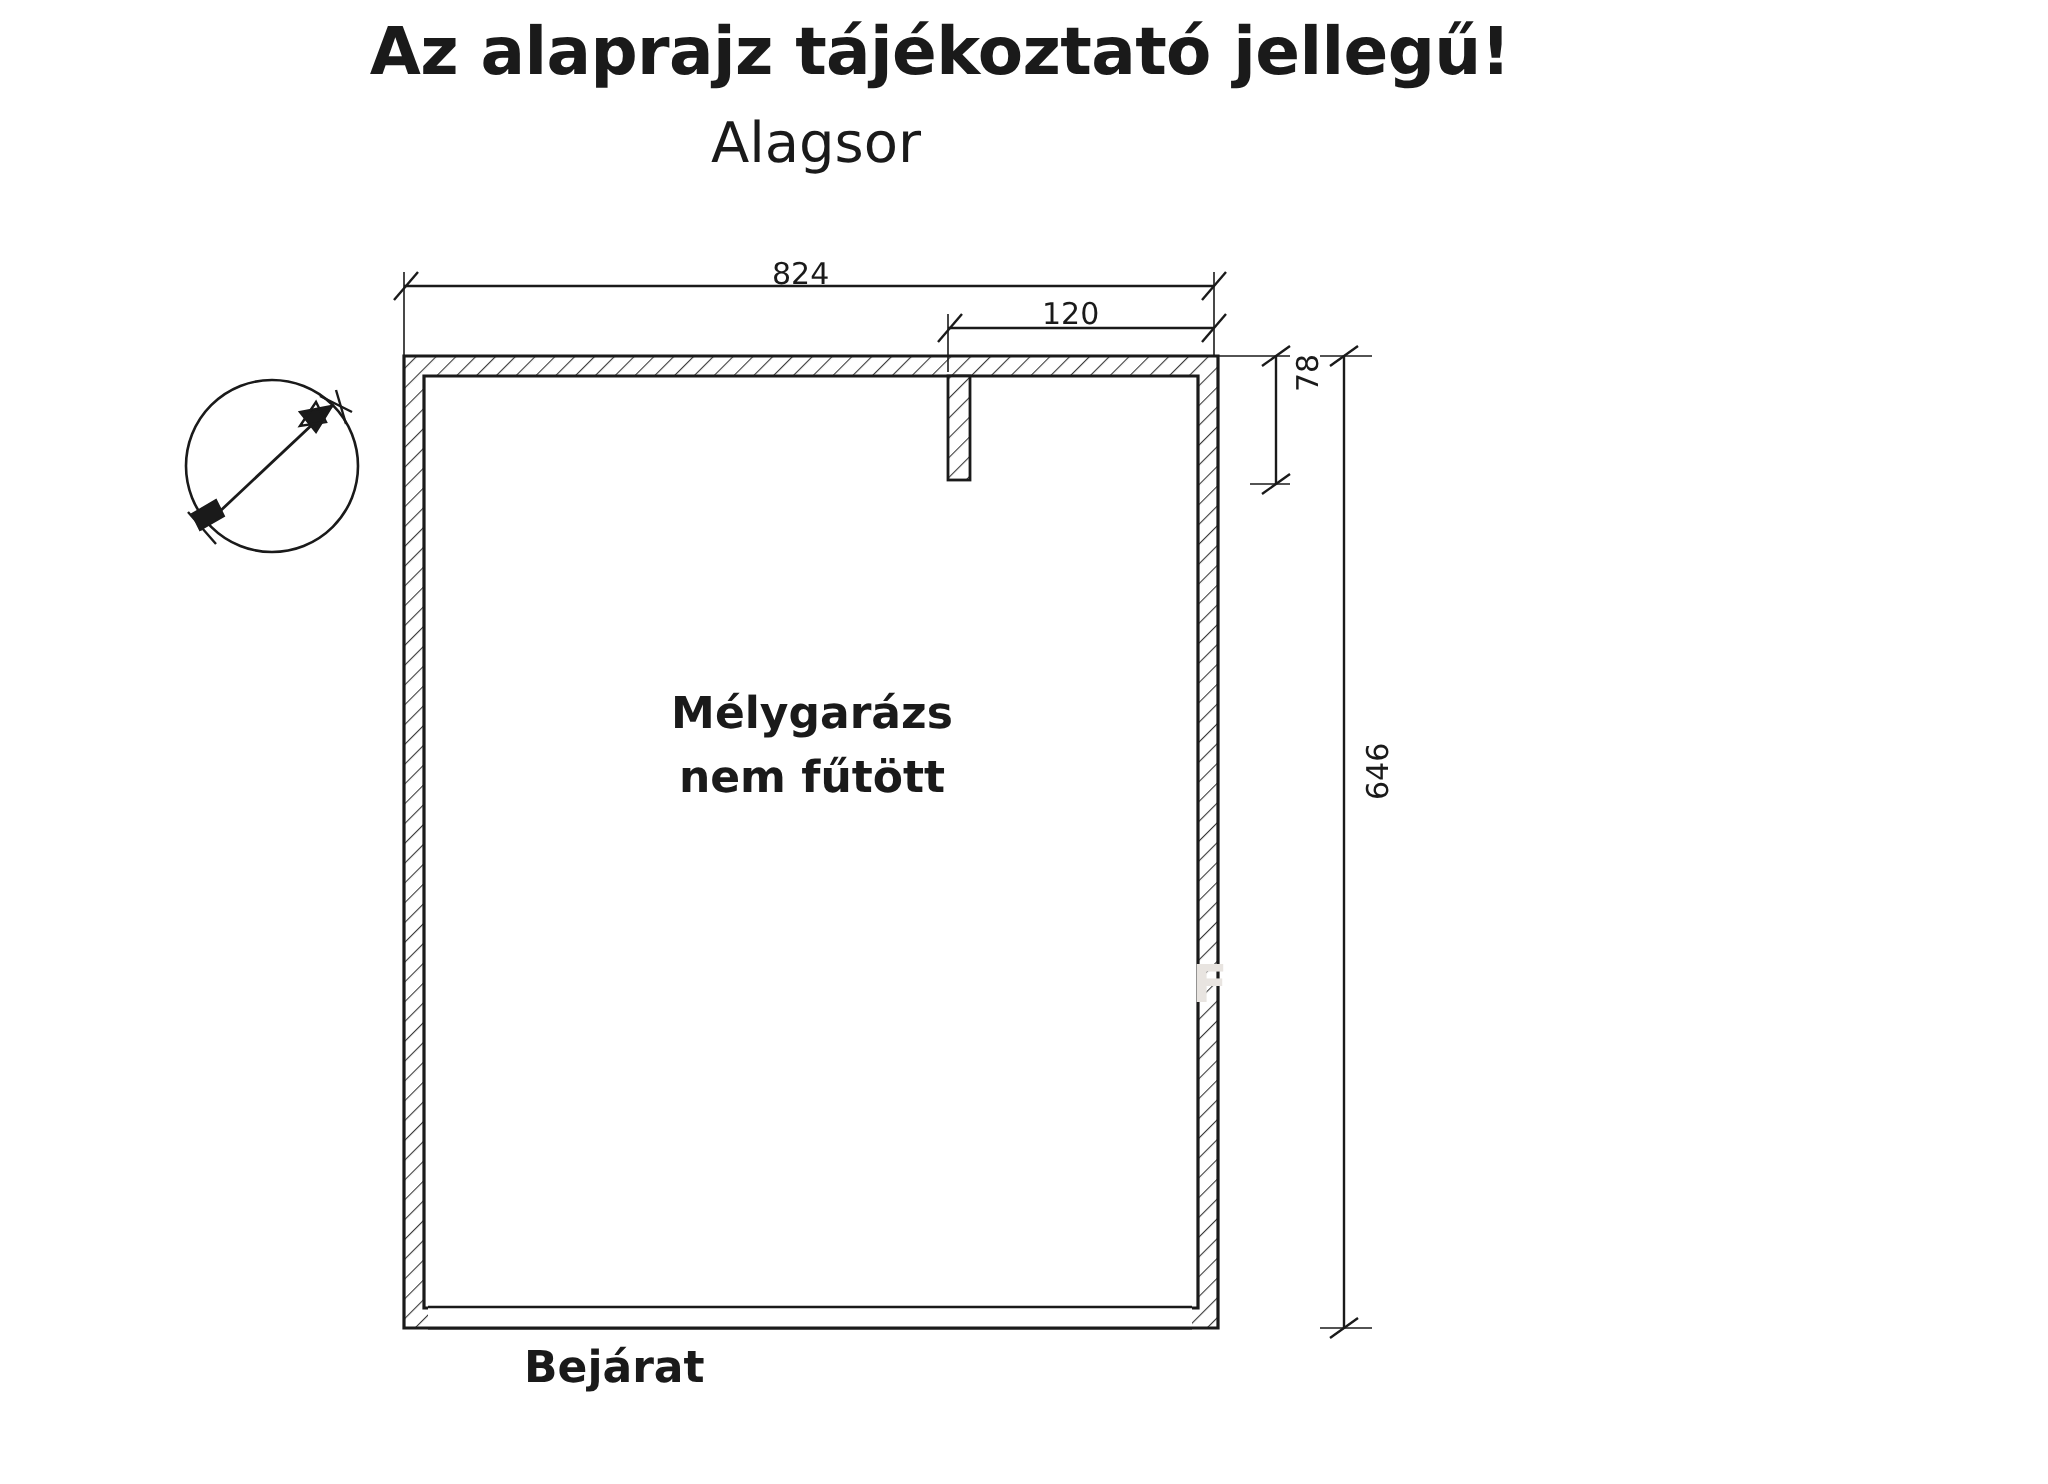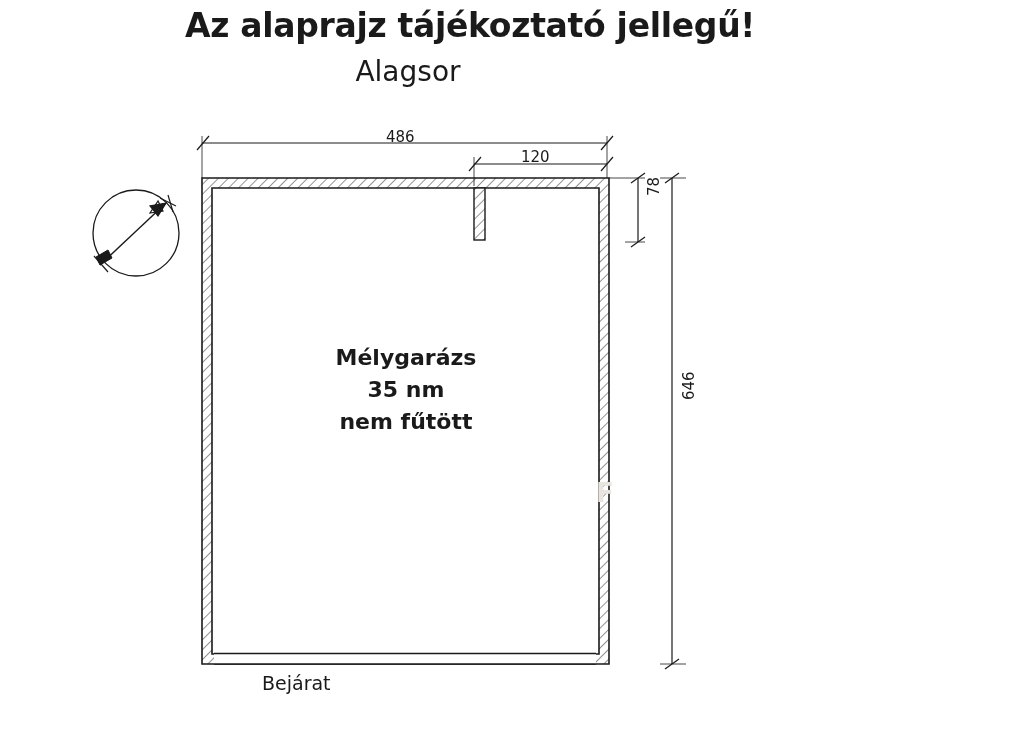--- a/index.html
+++ b/index.html
@@ -71,22 +71,22 @@
     text-align: center;
     font-size: 22px;
     line-height: 32px;
     white-space: normal;
   }
 
   
   .entrance {
     left: 262px;
     top: 672px;
-    font-size: 19px;
-    font-weight: normal;
+    font-size: 22px;
+    font-weight: bold;
   }
 
   
   .faint-mark {
     left: 596px;
     top: 478px;
     font-size: 26px;
     color: #e8e4e0;
   }
 </style>
@@ -165,27 +165,26 @@
       <line x1="160" y1="198" x2="176" y2="206" stroke="#1a1a1a" stroke-width="1.2"></line>
       <line x1="168" y1="195" x2="173" y2="212" stroke="#1a1a1a" stroke-width="1.2"></line>
       <line x1="94" y1="256" x2="108" y2="272" stroke="#1a1a1a" stroke-width="1.2"></line>
       <path d="M 158,201 L 150,213 L 163,211 Z" fill="none" stroke="#1a1a1a" stroke-width="1.2"></path>
     </g>
   </svg>
 
   <div class="txt title-main">Az alaprajz tájékoztató jellegű!</div>
   <div class="txt title-sub">Alagsor</div>
 
-  <div class="txt dim dim-486">486</div>
+  <div class="txt dim dim-486">824</div>
   <div class="txt dim dim-148">120</div>
   <div class="txt dim dim-78">78</div>
   <div class="txt dim dim-646">646</div>
 
   <div class="txt room-label">
     <div>Mélygarázs</div>
-    <div>35 nm</div>
     <div>nem fűtött</div>
   </div>
 
   <div class="txt entrance">Bejárat</div>
 
   <div class="txt faint-mark">F</div>
 </div>
 
 </body></html>

